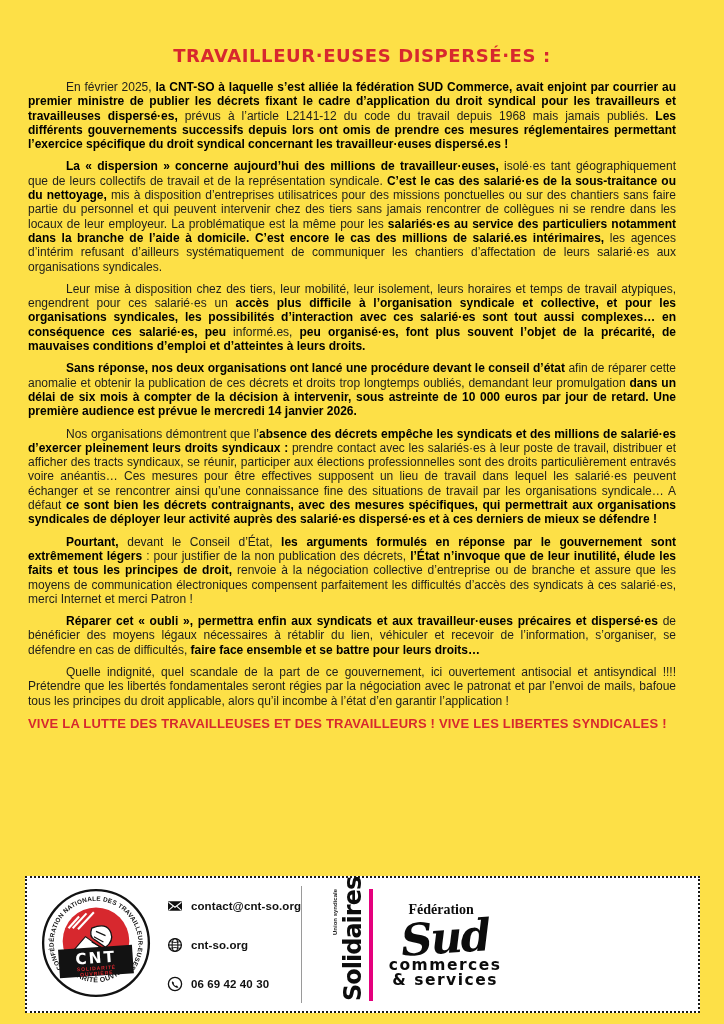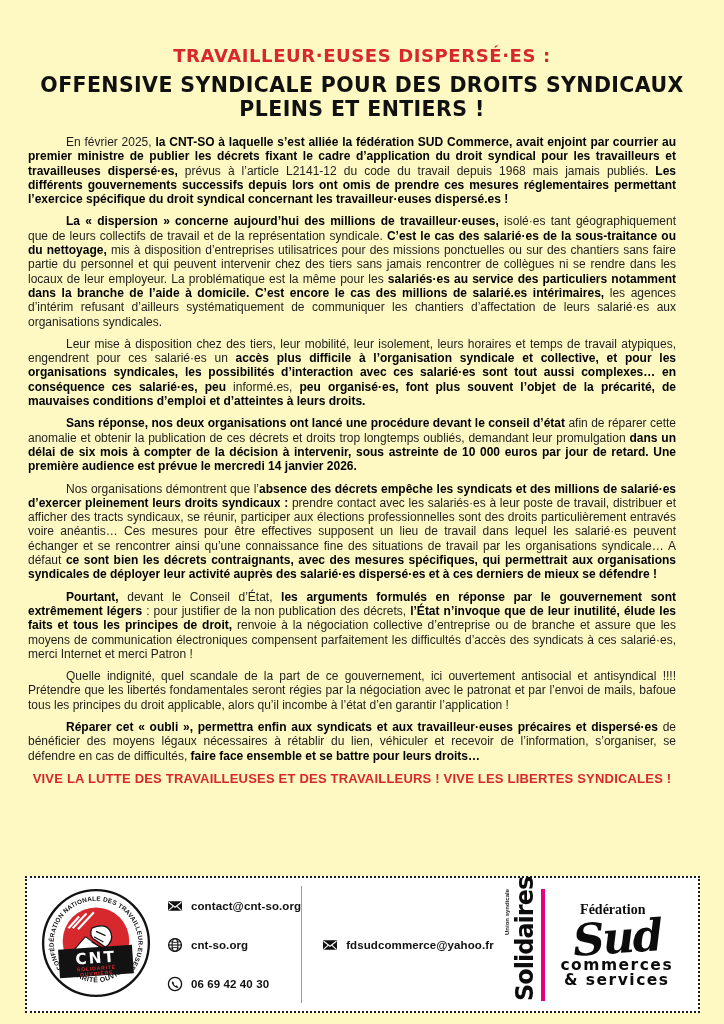--- a/index.html
+++ b/index.html
@@ -1,21 +1,21 @@
 <!DOCTYPE html>
 <html><head>
 <meta charset="utf-8">
 <style>
   * { margin:0; padding:0; box-sizing:border-box; }
   html,body { background:#e8e8e8; }
   .page{
     position:relative;
     width:724px; height:1024px;
     margin:0 auto;
-    background:#fef9c3;
+    background:#fde047;
     overflow:hidden;
     font-family:"Liberation Sans", sans-serif;
     color:#1d1d1b;
   }
   
   .hdr{ text-align:center; padding-top:45px; }
   .title1{
     font-family:"DejaVu Sans", sans-serif;
     font-weight:800; font-size:18px; letter-spacing:.6px;
     color:#d7282e;
@@ -29,21 +29,21 @@
   .bodytext{ padding:14px 48px 0 28px; }
   .para{
     font-size:12px; line-height:14.3px;
     text-align:justify; text-indent:38px;
     margin-bottom:8px;
     color:#1d1d1b;
   }
   .para .b{ font-weight:700; color:#000; }
   .slogan{
     margin-top:8px;
-    text-align:center;
+    text-align:left;
     font-size:13px; font-weight:700; letter-spacing:.2px;
     color:#d7282e;
   }
   
   .footer{
     position:absolute; left:25px; right:24px; bottom:11px; height:137px;
     border:2.5px dotted #1a1a1a;
     display:flex; align-items:center;
     padding:6px 10px 6px 14px;
     background:#fff;
@@ -87,32 +87,31 @@
     letter-spacing:1.5px; color:#0c0c0c; text-transform:lowercase;
   }
 </style>
 </head>
 <body>
 
 <div class="page">
 
   <div class="hdr">
     <div class="title1">TRAVAILLEUR·EUSES DISPERSÉ·ES :</div>
-    <div class="title2">OFFENSIVE SYNDICALE POUR DES DROITS SYNDICAUX PLEINS ET ENTIERS !</div>
   </div>
 
   <div class="bodytext">
     <p class="para"><span>En février 2025, </span><span class="b">la CNT-SO à laquelle s’est alliée la fédération SUD Commerce, avait enjoint par courrier au premier ministre de publier les décrets fixant le cadre d’application du droit syndical pour les travailleurs et travailleuses dispersé·es,</span><span> prévus à l’article L2141-12 du code du travail depuis 1968 mais jamais publiés. </span><span class="b">Les différents gouvernements successifs depuis lors ont omis de prendre ces mesures réglementaires permettant l’exercice spécifique du droit syndical concernant les travailleur·euses dispersé.es !</span></p>
     <p class="para"><span class="b">La « dispersion » concerne aujourd’hui des millions de travailleur·euses,</span><span> isolé·es tant géographiquement que de leurs collectifs de travail et de la représentation syndicale. </span><span class="b">C’est le cas des salarié·es de la sous-traitance ou du nettoyage,</span><span> mis à disposition d’entreprises utilisatrices pour des missions ponctuelles ou sur des chantiers sans faire partie du personnel et qui peuvent intervenir chez des tiers sans jamais rencontrer de collègues ni se rendre dans les locaux de leur employeur. La problématique est la même pour les </span><span class="b">salariés·es au service des particuliers notamment dans la branche de l’aide à domicile. C’est encore le cas des millions de salarié.es intérimaires,</span><span> les agences d’intérim refusant d’ailleurs systématiquement de communiquer les chantiers d’affectation de leurs salarié·es aux organisations syndicales.</span></p>
     <p class="para"><span>Leur mise à disposition chez des tiers, leur mobilité, leur isolement, leurs horaires et temps de travail atypiques,  engendrent pour ces salarié·es un </span><span class="b">accès plus difficile à l’organisation syndicale et collective, et pour les organisations syndicales, les possibilités d’interaction avec ces salarié·es sont tout aussi complexes… en conséquence ces salarié·es, peu </span><span>informé.es,</span><span class="b"> peu organisé·es, font plus souvent l’objet de la précarité, de mauvaises conditions d’emploi et d’atteintes à leurs droits.</span></p>
     <p class="para"><span class="b">Sans réponse, nos deux organisations ont lancé une procédure devant le conseil d’état</span><span> afin de réparer cette anomalie et obtenir la publication de ces décrets et droits trop longtemps oubliés, demandant leur promulgation </span><span class="b">dans un délai de six mois à compter de la décision à intervenir, sous astreinte de 10 000 euros par jour de retard. Une première audience est prévue le mercredi 14 janvier 2026.</span></p>
     <p class="para"><span>Nos organisations démontrent que l’</span><span class="b">absence des décrets empêche les syndicats et des millions de salarié·es d’exercer pleinement leurs droits syndicaux :</span><span> prendre contact avec les salariés·es à leur poste de travail, distribuer et afficher des tracts syndicaux, se réunir, participer aux élections professionnelles sont des droits particulièrement entravés voire anéantis… Ces mesures pour être effectives supposent un lieu de travail dans lequel les salarié·es peuvent échanger et se rencontrer ainsi qu’une connaissance fine des situations de travail par les organisations syndicale… A défaut </span><span class="b">ce sont bien les décrets contraignants, avec des mesures spécifiques, qui permettrait aux organisations syndicales de déployer leur activité auprès des salarié·es dispersé·es et à ces derniers de mieux se défendre !</span></p>
     <p class="para"><span class="b">Pourtant,</span><span> devant le Conseil d’État, </span><span class="b">les arguments formulés en réponse par le gouvernement sont extrêmement légers</span><span> : pour justifier de la non publication des décrets, </span><span class="b">l’État n’invoque que de leur inutilité, élude les faits et tous les principes de droit,</span><span> renvoie à la négociation collective d’entreprise ou de branche et assure que les moyens de communication électroniques compensent parfaitement les difficultés d’accès des syndicats à ces salarié·es, merci Internet et merci Patron !</span></p>
+    <p class="para"><span class="b">Réparer cet « oubli », permettra enfin aux syndicats et aux travailleur·euses précaires et dispersé·es</span><span> de bénéficier des moyens légaux nécessaires à rétablir du lien, véhiculer et recevoir de l’information, s’organiser, se défendre en cas de difficultés, </span><span class="b">faire face ensemble et se battre pour leurs droits…</span></p>
     <p class="para"><span>Quelle indignité, quel scandale de la part de ce gouvernement, ici ouvertement antisocial et antisyndical !!!! Prétendre que les libertés fondamentales seront régies par la négociation avec le patronat et par l’envoi de mails, bafoue tous les principes du droit applicable, alors qu’il incombe à l’état d’en garantir l’application !</span></p>
-    <p class="para"><span class="b">Réparer cet « oubli », permettra enfin aux syndicats et aux travailleur·euses précaires et dispersé·es</span><span> de bénéficier des moyens légaux nécessaires à rétablir du lien, véhiculer et recevoir de l’information, s’organiser, se défendre en cas de difficultés, </span><span class="b">faire face ensemble et se battre pour leurs droits…</span></p>
     <div class="slogan">VIVE LA LUTTE DES TRAVAILLEUSES ET DES TRAVAILLEURS ! VIVE LES LIBERTES SYNDICALES !</div>
   </div>
 
   <div class="footer">
 
     <div class="cnt-logo">
       <svg viewBox="0 0 104 104" width="110" height="110">
         <circle cx="52" cy="52" r="50" fill="#ffffff" stroke="#121212" stroke-width="2.2"></circle>
         <defs>
           <path id="arcTop" d="M 19.2 75 A 40 40 0 1 1 84.8 75" fill="none"></path>
@@ -170,28 +169,20 @@
           <circle cx="8" cy="8" r="6.6" fill="none" stroke="#111" stroke-width="1.3"></circle>
           <path d="M5.1 5.3 c-.7 1.3 .1 3.2 1.7 4.7 1.5 1.5 3.4 2.3 4.7 1.6 l-1.6-2 -1.2 .4 c-.9-.5-1.5-1.1-2-2 l.4-1.2 z" fill="#111"></path>
         </svg>
         <span class="c-text">06 69 42 40 30</span>
       </div>
     </div>
 
     <div class="vdivider"></div>
 
     <div class="contacts right">
-      <div class="c-row">
-        <svg width="16" height="16" viewBox="0 0 16 16">
-          <rect x="1" y="3.2" width="14" height="9.6" rx="1" fill="#111"></rect>
-          <path d="M1.6 4.2 L8 9.2 L14.4 4.2" stroke="#fff" stroke-width="1.1" fill="none"></path>
-          <path d="M1.6 12.4 L6.4 8.1 M14.4 12.4 L9.6 8.1" stroke="#fff" stroke-width="1.1" fill="none"></path>
-        </svg>
-        <span class="c-text">fdsudcommerce@yahoo.fr</span>
-      </div>
     </div>
 
     <div class="sudblock">
       <div class="solidaires">
         <span class="union-small">Union syndicale</span>
         <span class="solidaires-name">Solidaires</span>
         <span class="magenta-bar"></span>
       </div>
       <div class="sudright">
         <div class="federation">Fédération</div>

